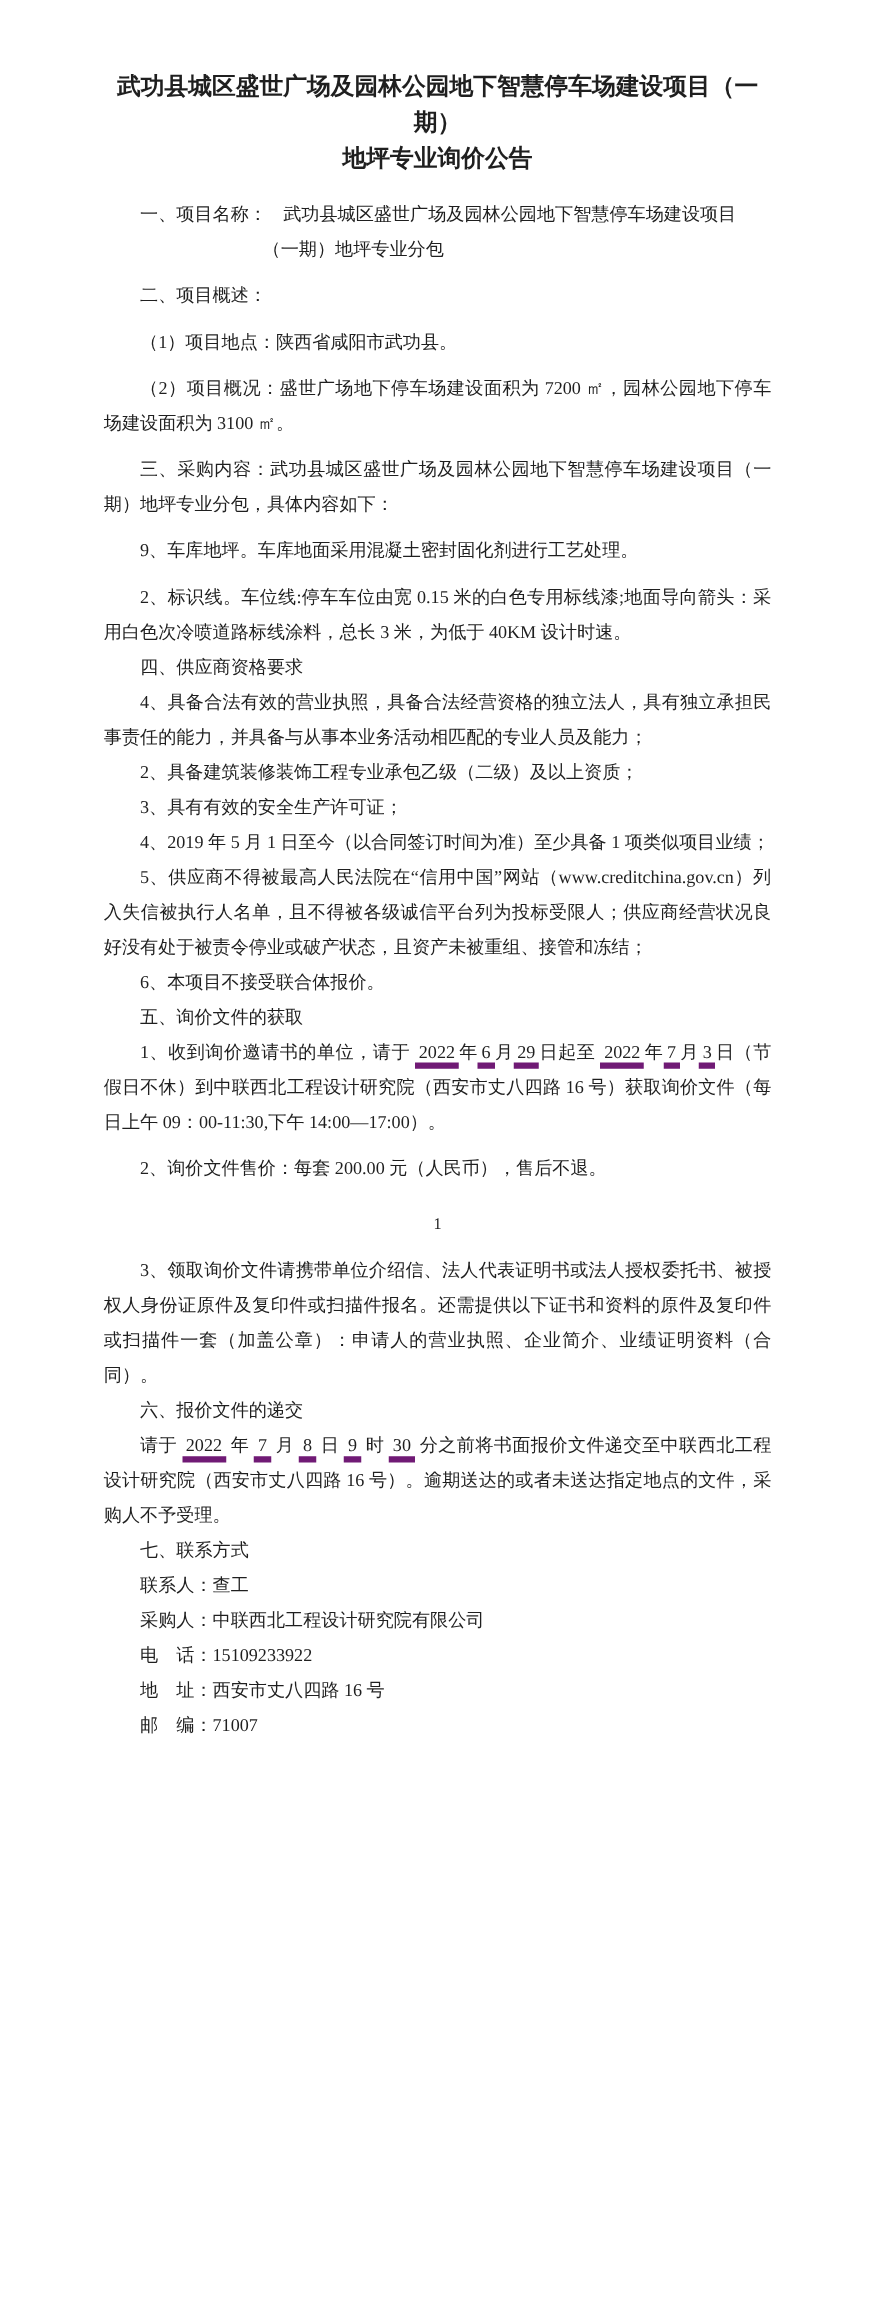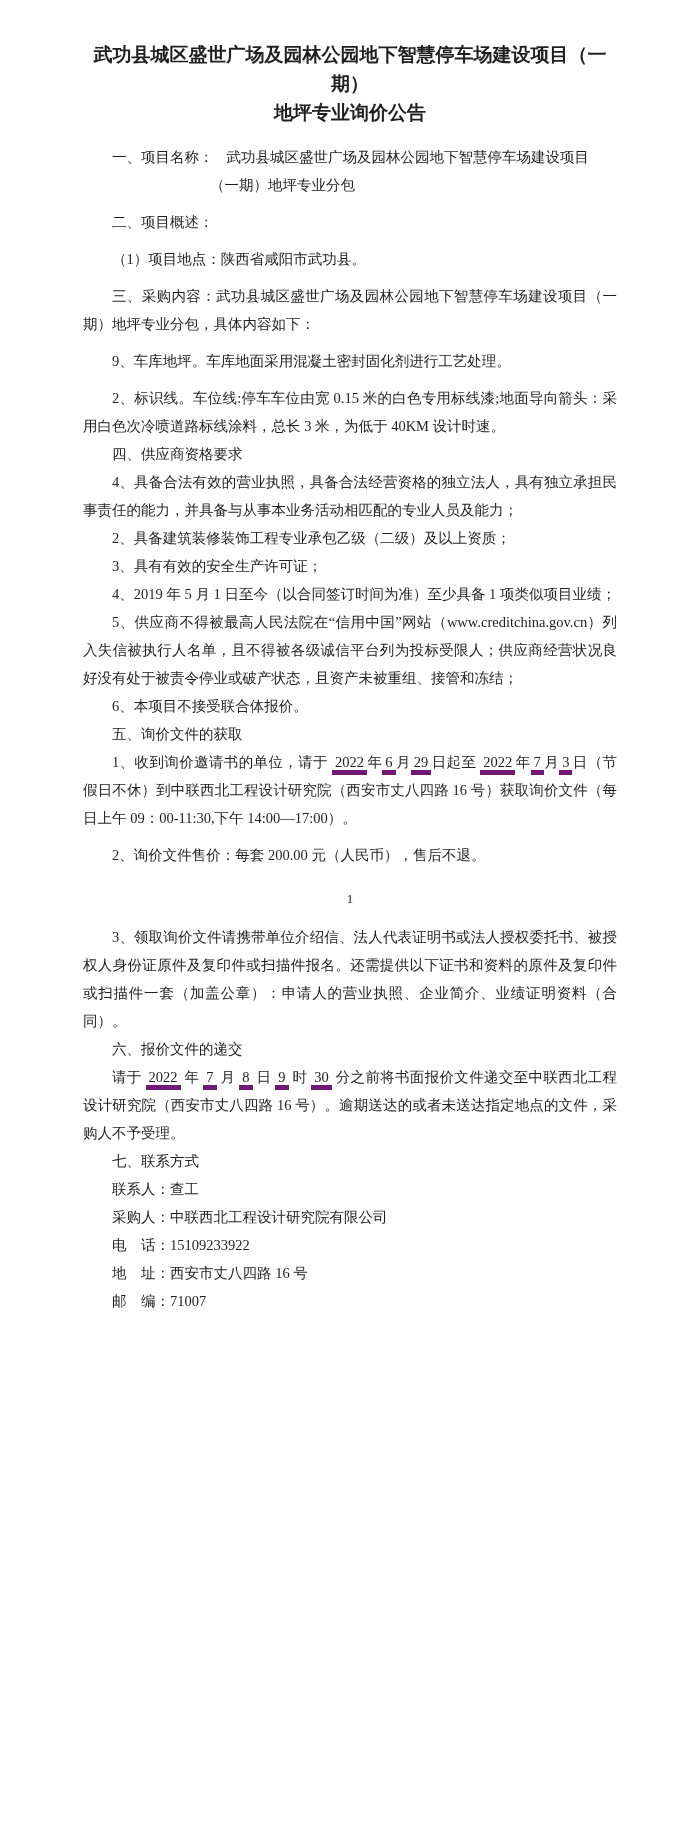--- a/index.html
+++ b/index.html
@@ -4,21 +4,21 @@
 <style>
   html, body {
     margin: 0;
     padding: 0;
     background: #ffffff;
   }
   .page {
     position: relative;
     width: 700px;
     height: 1492px;
-    margin: 0 auto;
+    margin: 15px auto;
     background: #ffffff;
     box-sizing: border-box;
     padding: 40px 83px 0 83px;
     font-family: "Liberation Serif", "DejaVu Serif", serif;
     color: #1f1f1f;
     overflow: hidden;
   }
   .doc-title {
     font-size: 19px;
     font-weight: bold;
@@ -71,20 +71,21 @@
 
   <h1 class="doc-title">
     <div>武功县城区盛世广场及园林公园地下智慧停车场建设项目（一期）</div>
     <div>地坪专业询价公告</div>
   </h1>
 
   <p class="hang sp"><span class="label-gap">一、项目名称：</span><span>武功县城区盛世广场及园林公园地下智慧停车场建设项目</span><br><span>（一期）地坪专业分包</span></p>
 
   <p class="para sp">二、项目概述：</p>
   <p class="para sp">（1）项目地点：陕西省咸阳市武功县。</p>
+  <p class="para sp">（2）项目概况：盛世广场地下停车场建设面积为 7200 ㎡，园林公园地下停车场建设面积为 3100 ㎡。</p>
 
   <p class="para sp">三、采购内容：武功县城区盛世广场及园林公园地下智慧停车场建设项目（一期）地坪专业分包，具体内容如下：</p>
   <p class="para sp">9、车库地坪。车库地面采用混凝土密封固化剂进行工艺处理。</p>
   <p class="para sp">2、标识线。车位线:停车车位由宽 0.15 米的白色专用标线漆;地面导向箭头：采用白色次冷喷道路标线涂料，总长 3 米，为低于 40KM 设计时速。</p>
 
   <p class="para">四、供应商资格要求</p>
   <p class="para">4、具备合法有效的营业执照，具备合法经营资格的独立法人，具有独立承担民事责任的能力，并具备与从事本业务活动相匹配的专业人员及能力；</p>
   <p class="para">2、具备建筑装修装饰工程专业承包乙级（二级）及以上资质；</p>
   <p class="para">3、具有有效的安全生产许可证；</p>
   <p class="para">4、2019 年 5 月 1 日至今（以合同签订时间为准）至少具备 1 项类似项目业绩；</p>

